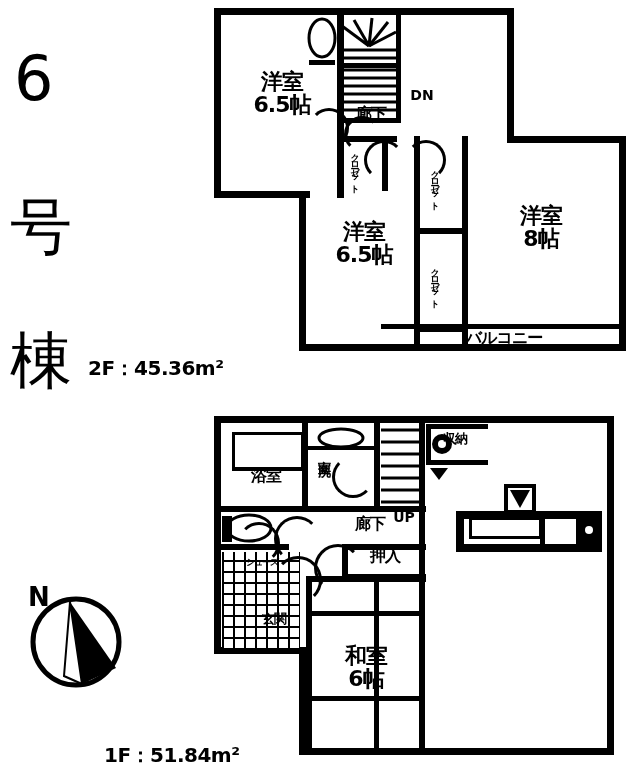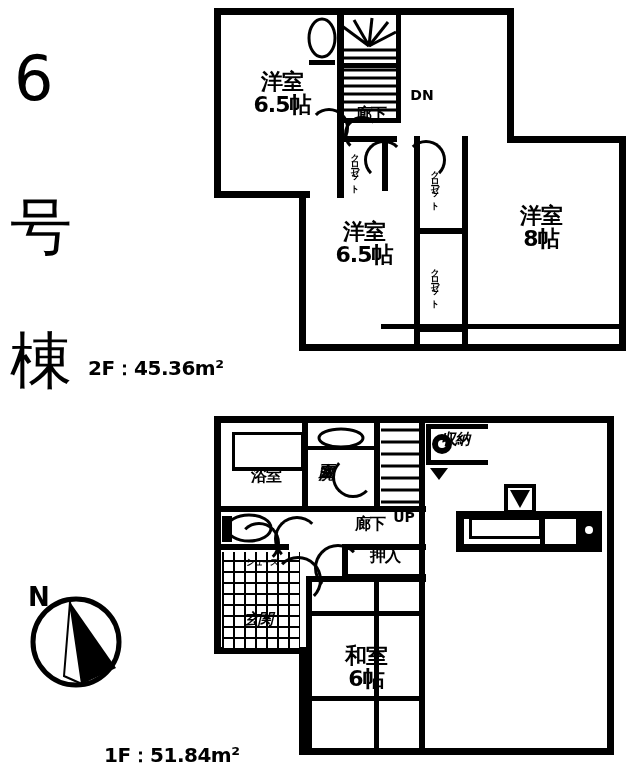--- a/index.html
+++ b/index.html
@@ -81,21 +81,21 @@
     position: absolute;
     color: #000;
     font-weight: 700;
     text-align: center;
     white-space: nowrap;
     line-height: 1.05;
     font-family: "DejaVu Sans", "Liberation Sans", sans-serif;
   }
   .rlabel.big { font-size: 22px; letter-spacing: -1px; }
   .rlabel.mid { font-size: 16px; letter-spacing: -1px; }
-  .rlabel.sm  { font-size: 15px; letter-spacing: -1px; font-style: italic; }
+  .rlabel.sm  { font-size: 13px; letter-spacing: -1px; }
   .rlabel.xs  { font-size: 9px;  letter-spacing: -1px; }
   .rlabel.vert {
     writing-mode: vertical-rl;
     text-orientation: upright;
     letter-spacing: -2px;
     line-height: 1;
   }
   .rlabel.latin { font-size: 23px; letter-spacing: 1px; font-weight: 700; }
   .rlabel.latin-sm { font-size: 14px; letter-spacing: 0px; font-weight: 700; }
 
@@ -219,20 +219,21 @@
     <div class="rlabel latin-sm" style="left:190px; top:80px; width:36px;">DN</div>
 
     <div class="rlabel mid" style="left:132px; top:98px; width:50px;">廊下</div>
 
     <div class="rlabel xs vert" style="left:136px; top:138px; height:42px;">クローゼット</div>
 
     <div class="rlabel xs vert" style="left:216px; top:140px; height:72px;">クローゼット</div>
 
     <div class="rlabel xs vert" style="left:216px; top:238px; height:72px;">クローゼット</div>
 
+    <div class="rlabel mid" style="left:200px; top:322px; width:180px;">バルコニー</div>
   </div>
 
   <div class="plan" id="plan1f" style="left:214px; top:416px; width:400px; height:346px;">
 
     <div class="wall" style="left:0;   top:0;   width:400px; height:7px;"></div>
     <div class="wall" style="left:0;   top:0;   width:7px;   height:238px;"></div>
     <div class="wall" style="left:0;   top:231px;width:92px;  height:7px;"></div>
     <div class="wall" style="left:85px;top:231px;width:7px;   height:108px;"></div>
     <div class="wall" style="left:85px;top:332px;width:315px; height:7px;"></div>
     <div class="wall" style="left:393px;top:0;   width:7px;   height:339px;"></div>
@@ -333,21 +334,21 @@
     <div class="rlabel mid" style="left:128px; top:100px; width:56px;">廊下</div>
 
     <div class="rlabel latin-sm" style="left:172px; top:94px; width:36px;">UP</div>
 
     <div class="rlabel mid" style="left:136px; top:132px; width:70px;">押入</div>
 
     <div class="rlabel sm" style="left:214px; top:16px; width:54px;">収納</div>
 
     <div class="rlabel xs" style="left:16px; top:142px; width:64px;">シューズ</div>
 
-    <div class="rlabel sm" style="left:12px; top:196px; width:64px;">玄関</div>
+    <div class="rlabel sm" style="left:28px; top:196px; width:64px;">玄関</div>
 
     <div class="rlabel big" style="left:100px; top:228px; width:104px;">
       <span>和室</span><br>
       <span>6帖</span>
     </div>
 
   </div>
 
 </div>
 

